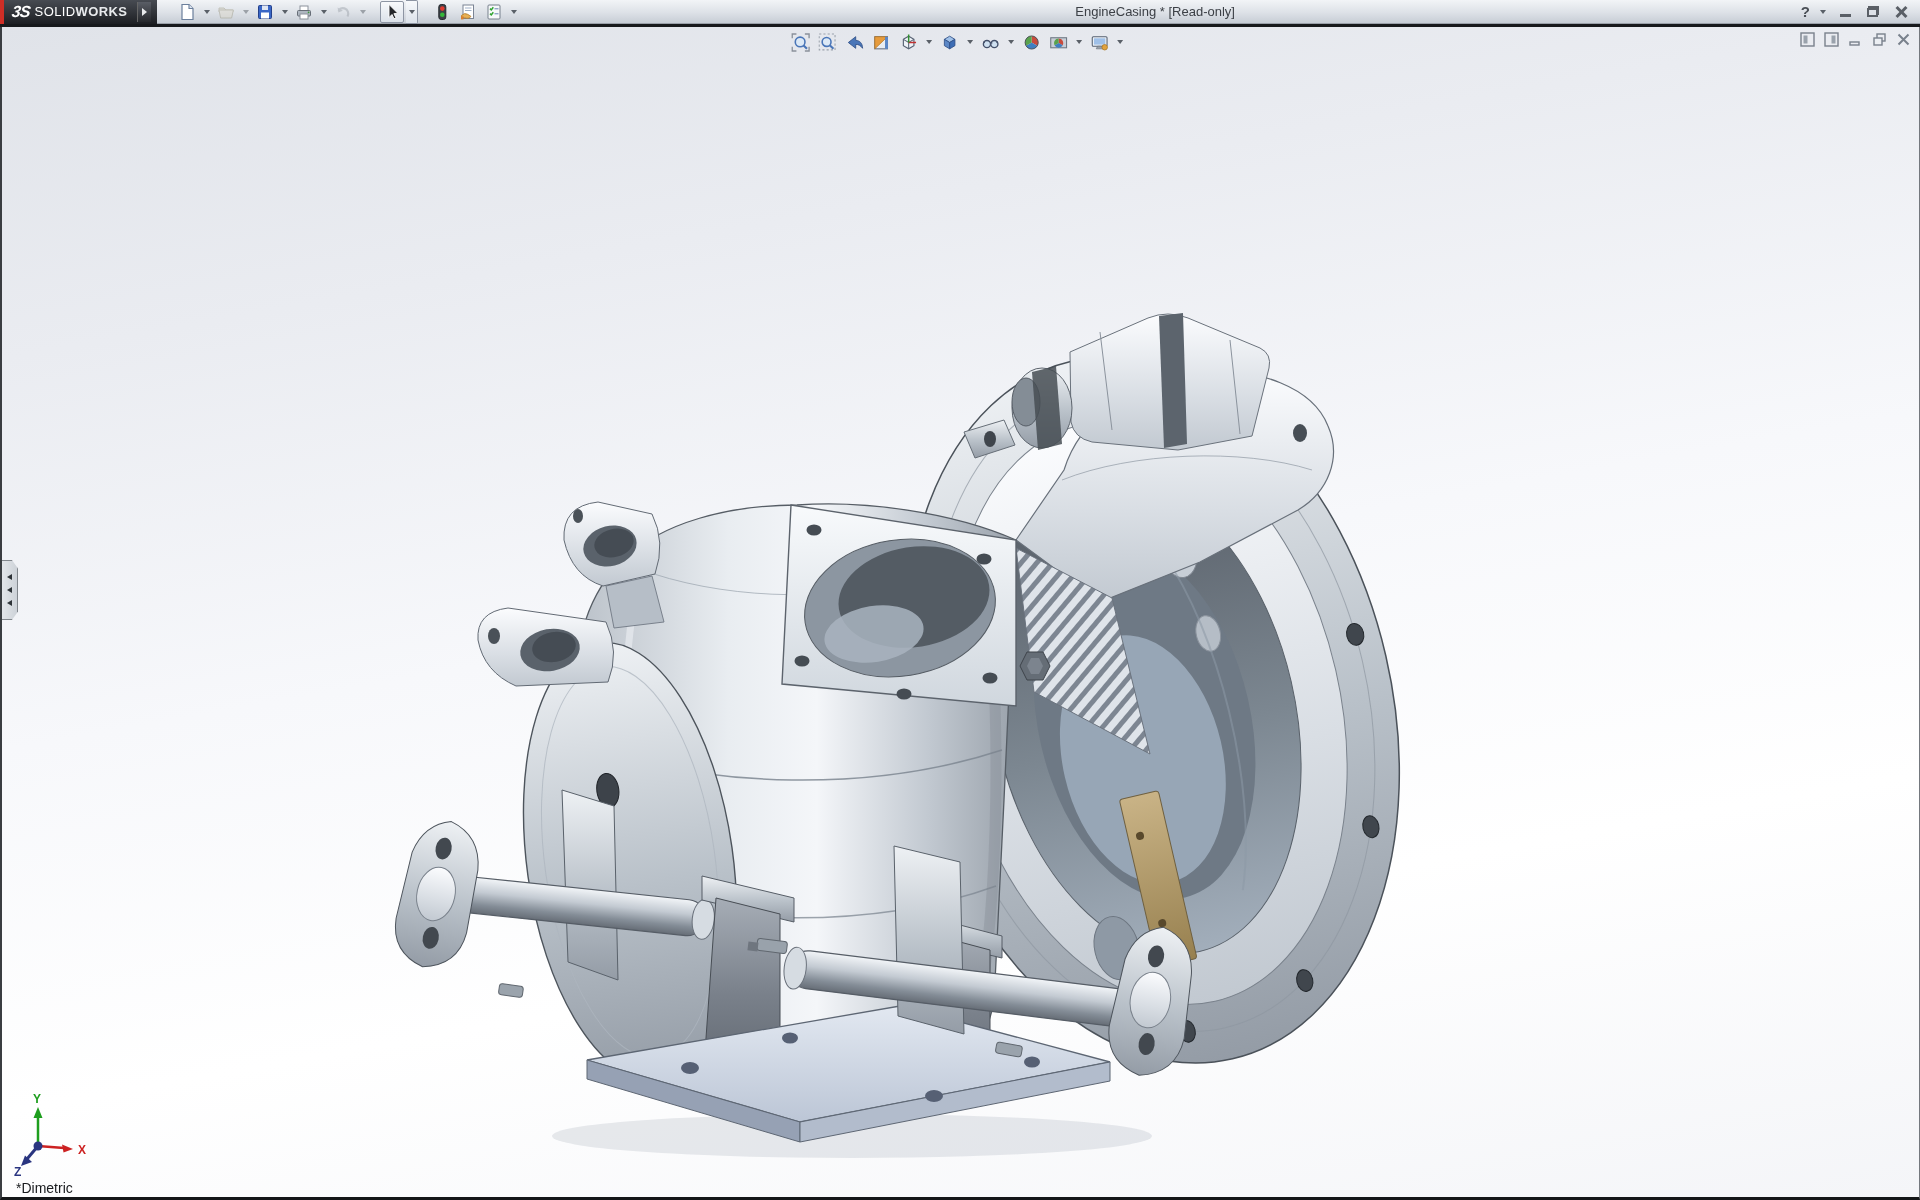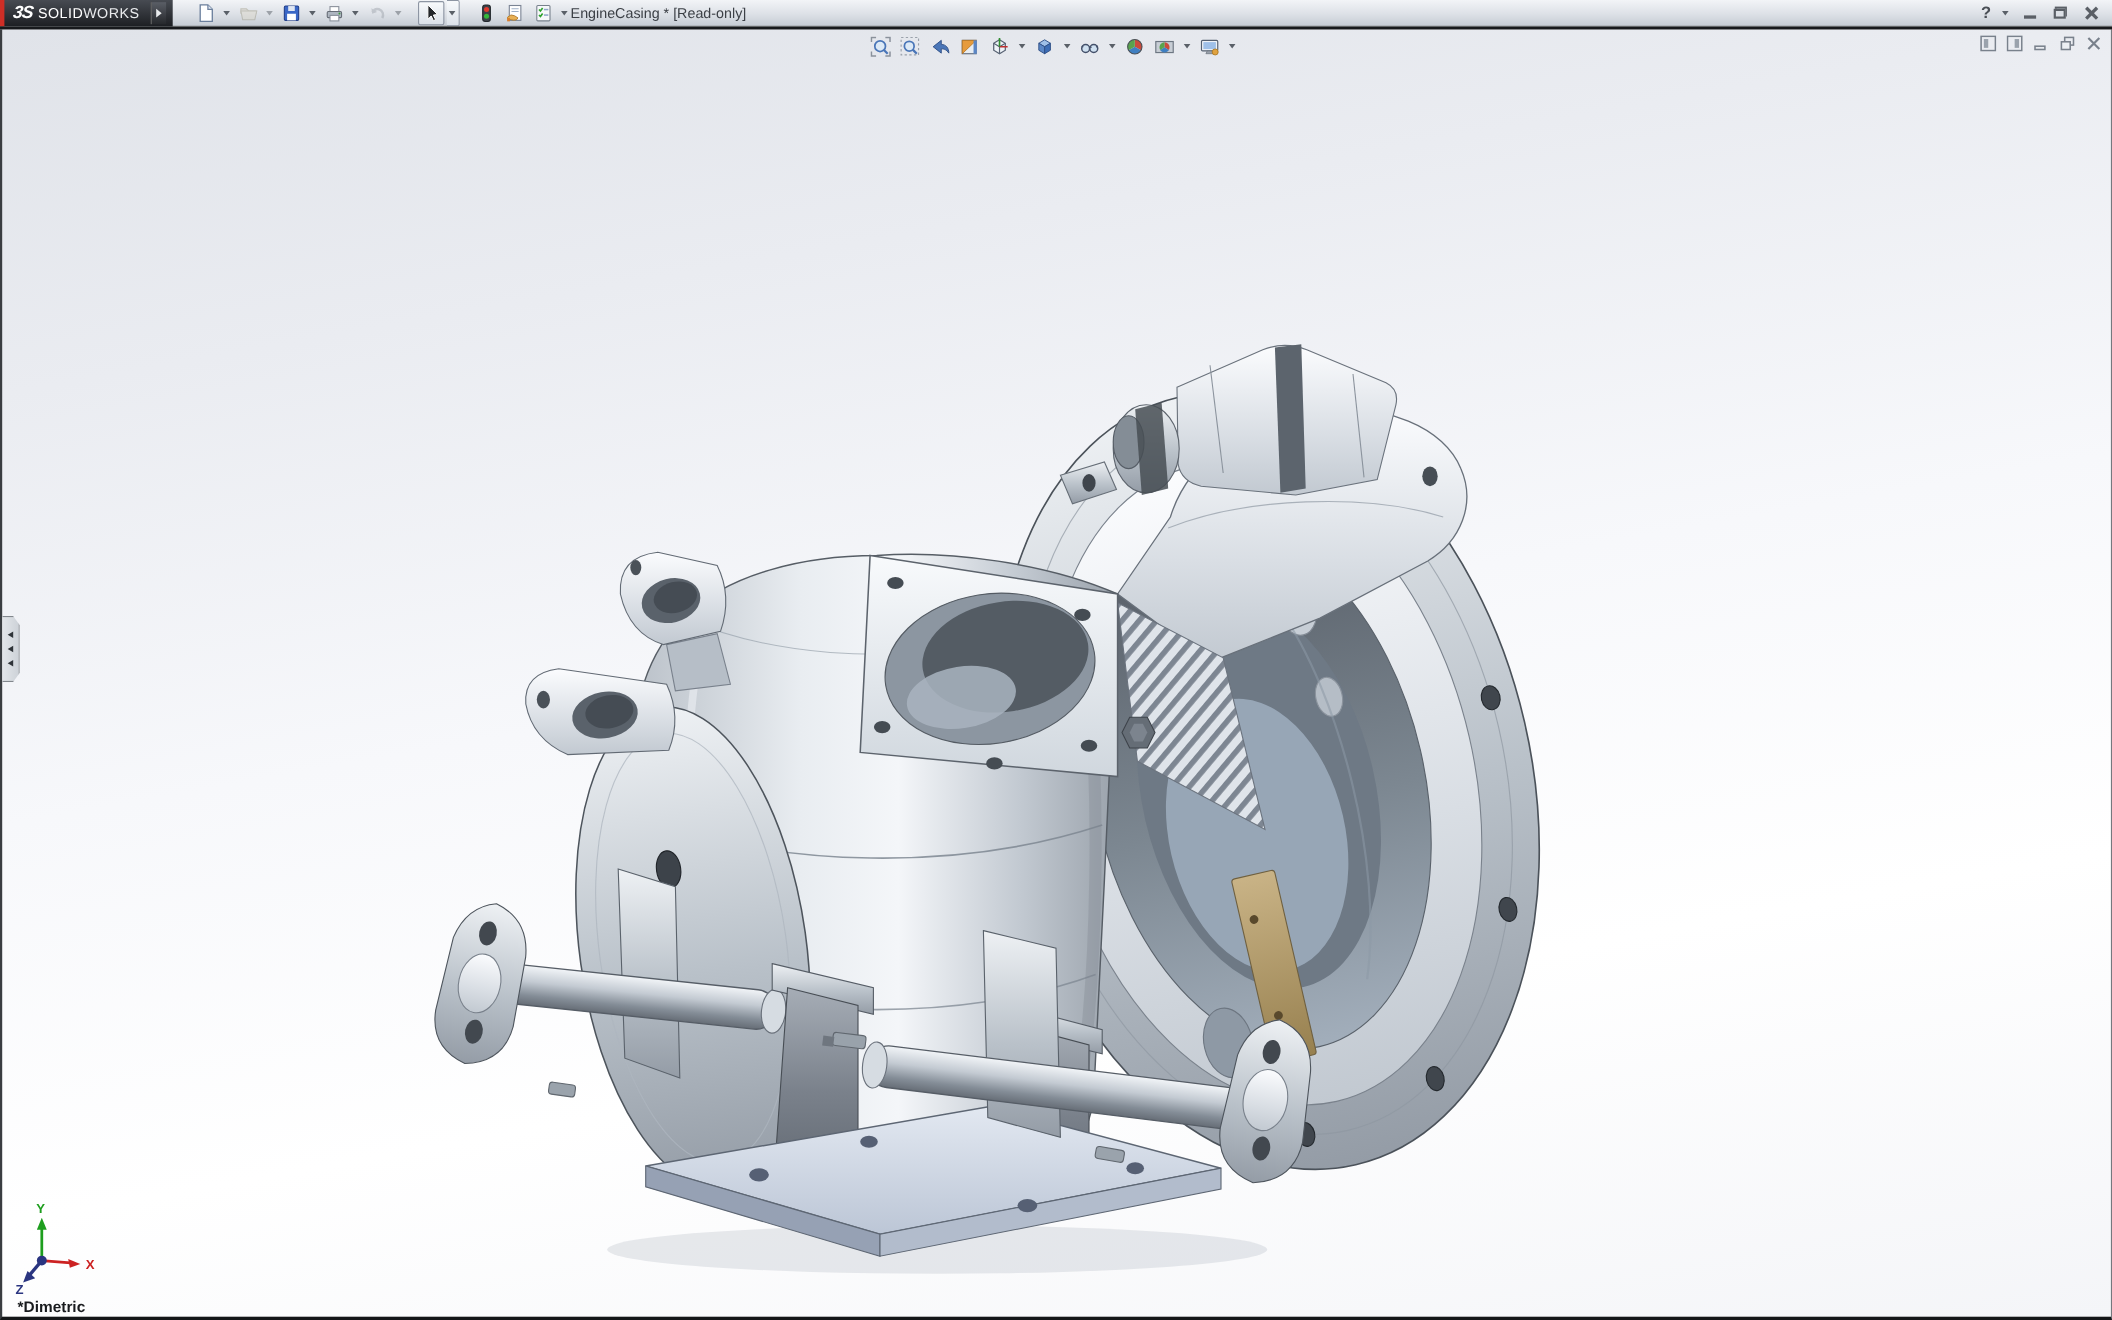--- a/index.html
+++ b/index.html
@@ -10,37 +10,37 @@
   #titlebar{position:absolute;top:0;left:0;width:1920px;height:24px;
     background:linear-gradient(#f2f4f7,#dde1e7 55%,#c7cdd5);
     display:flex;align-items:center;border-bottom:1px solid #9aa0a9;box-sizing:border-box;}
   #separator{position:absolute;top:24px;left:0;width:1920px;height:3px;background:#17191c;}
   .logo-block{height:24px;display:flex;align-items:center;background:linear-gradient(#474b52,#1d1f23);
     padding:0 6px 0 0;position:relative;}
   .red-strip{width:4px;height:24px;background:#cf2e26;margin-right:8px;}
   .brand-mark{color:#fff;font-weight:bold;font-style:italic;font-size:16px;transform:skewX(-8deg);
     margin-right:5px;letter-spacing:-1px;}
   .brand-bold{color:#fff;font-weight:400;font-size:13px;letter-spacing:.4px;}
-  .brand-light{color:#e8eaec;font-weight:400;font-size:13px;letter-spacing:.4px;}
+  .brand-light{color:#e8eaec;font-weight:700;font-size:13px;letter-spacing:.4px;}
   .menu-expand{width:13px;height:20px;margin-left:10px;display:flex;align-items:center;justify-content:center;
     background:linear-gradient(#5a5e66,#26282c);border-left:1px solid #666;cursor:pointer;}
   .tri-right{width:0;height:0;border-top:4px solid transparent;border-bottom:4px solid transparent;
     border-left:5px solid #e8eaec;}
   #main-toolbar{display:flex;align-items:center;margin-left:18px;gap:2px;}
   .tb{width:24px;height:22px;border:0;background:transparent;padding:2px;display:flex;align-items:center;
     justify-content:center;cursor:pointer;}
   .tb.disabled{opacity:.45;}
   .tb.pressed{background:linear-gradient(#f8fafc,#dbe1e9);border:1px solid #8d95a3;border-radius:2px;}
   .caret-btn{width:11px;height:22px;display:flex;align-items:center;justify-content:center;cursor:pointer;}
   .caret{width:0;height:0;border-left:3.5px solid transparent;border-right:3.5px solid transparent;
     border-top:4px solid #5a6068;}
   .caret-btn.pressed{border:1px solid #8d95a3;border-left:0;border-radius:0 2px 2px 0;height:22px;
     background:linear-gradient(#f8fafc,#dbe1e9);}
   .tb-gap{width:8px;}
-  #title-center{flex:1;font-size:13px;color:#3c4046;white-space:nowrap;overflow:hidden;}
+  #title-center{flex:1;text-align:center;font-size:13px;color:#3c4046;white-space:nowrap;overflow:hidden;}
   #win-controls{display:flex;align-items:center;gap:10px;padding-right:10px;margin-left:10px;}
   .help-q{font-size:15px;font-weight:bold;color:#4a4f56;line-height:1;cursor:pointer;}
   .win-glyph{cursor:pointer;display:flex;align-items:center;justify-content:center;width:18px;height:16px;}
   .g-min{width:11px;height:3px;background:#5a5f66;margin-top:8px;}
   .g-restore{position:relative;width:12px;height:11px;}
   .g-restore i{position:absolute;border:2px solid #5a5f66;background:transparent;display:block;}
   .g-restore .r1{width:7px;height:5px;right:0;top:0;}
   .g-restore .r2{width:7px;height:5px;left:0;bottom:0;background:#dde1e7;}
   .g-close{position:relative;width:12px;height:12px;}
   .g-close:before,.g-close:after{content:"";position:absolute;left:5px;top:-1px;width:3px;height:14px;background:#5a5f66;}
@@ -64,21 +64,21 @@
   .dc{cursor:pointer;display:flex;align-items:center;justify-content:center;}
 
   
   #fm-tab{position:absolute;left:0;top:533px;width:15px;height:58px;background:linear-gradient(90deg,#e3e6ea,#cdd2d8);
     border:1px solid #82878d;border-left:0;clip-path:polygon(0 0,62% 0,100% 14%,100% 86%,62% 100%,0 100%);
     display:flex;flex-direction:column;align-items:center;justify-content:center;gap:7px;cursor:pointer;}
   .tri-left{width:0;height:0;border-top:3.5px solid transparent;border-bottom:3.5px solid transparent;
     border-right:5px solid #2e3338;}
 
   
-  #orientation-label{position:absolute;left:14px;bottom:1px;font-size:14px;font-weight:700;color:#191b1e;}
+  #orientation-label{position:absolute;left:14px;bottom:1px;font-size:14px;font-weight:400;color:#191b1e;}
 </style>
 </head>
 <body>
 
 <div id="app">
 
   <div id="titlebar">
     <div class="logo-block">
       <div class="red-strip"></div>
       <span class="brand-mark">3S</span>

